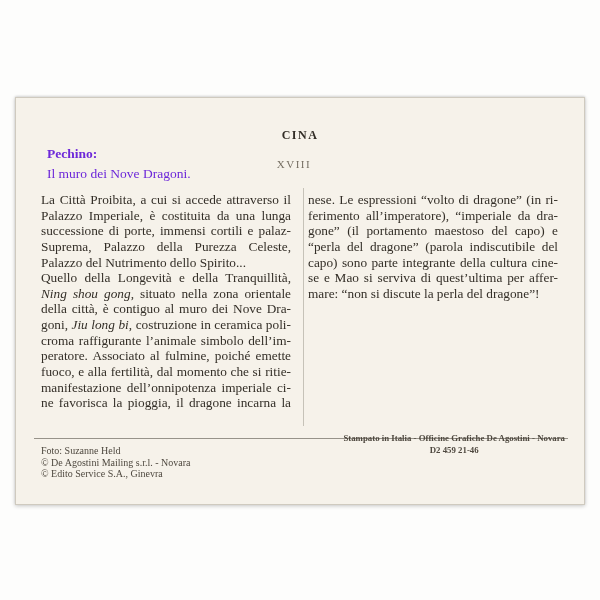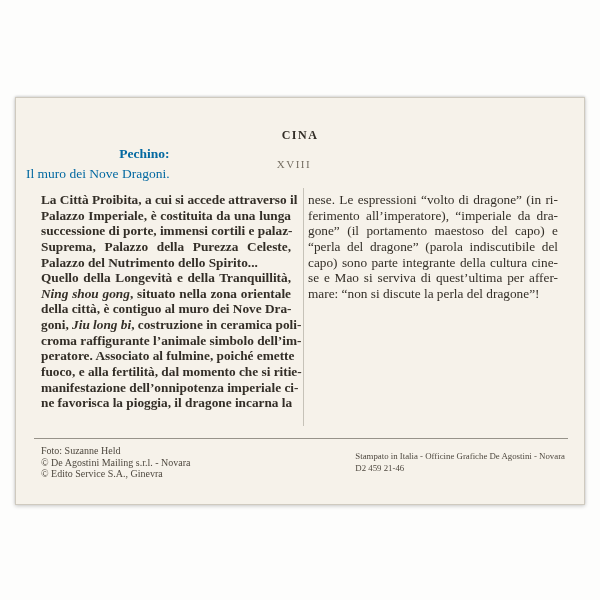--- a/index.html
+++ b/index.html
@@ -30,40 +30,39 @@
   .number {
     position: absolute;
     left: 0; right: 12px; top: 60px;
     text-align: center;
     font-size: 11px;
     letter-spacing: 1.5px;
     color: #766f63;
   }
   .caption {
     position: absolute;
-    left: 10px; top: 46px;
+    left: 31px; top: 46px;
     font-size: 13.5px;
     line-height: 19.5px;
-    color: #0369a1;
-    text-align: right;
+    color: #6d28d9;
   }
   .caption-location { font-weight: bold; }
   .columns {
     position: absolute;
     left: 25px; top: 94px;
     width: 527px;
   }
   .col {
     position: absolute;
     top: 0;
     width: 250px;
     font-size: 13.3px;
     color: #332e27;
   }
-  .col-left  { left: 0; font-weight: bold; }
+  .col-left  { left: 0; }
   .col-right { left: 267px; }
   .bline {
     height: 15.65px;
     line-height: 15.65px;
     white-space: nowrap;
     text-align: justify;
     text-align-last: justify;
     text-justify: inter-word;
   }
   .bline.end { text-align-last: left; }
@@ -82,25 +81,26 @@
   }
   .footer-left {
     position: absolute;
     left: 25px; top: 347px;
     font-size: 10px;
     line-height: 11.6px;
     color: #4e483f;
   }
   .footer-right {
     position: absolute;
-    right: 19px; top: 353px;
+    right: 19px; top: 335px;
     font-size: 8.8px;
     line-height: 11.6px;
     color: #4e483f;
-    text-align: left;
+    text-align: center;
+    font-weight: bold;
   }
 </style>
 </head>
 <body>
 
 <div class="card">
 
   <div class="title">CINA</div>
 
   <div class="number">XVIII</div>

